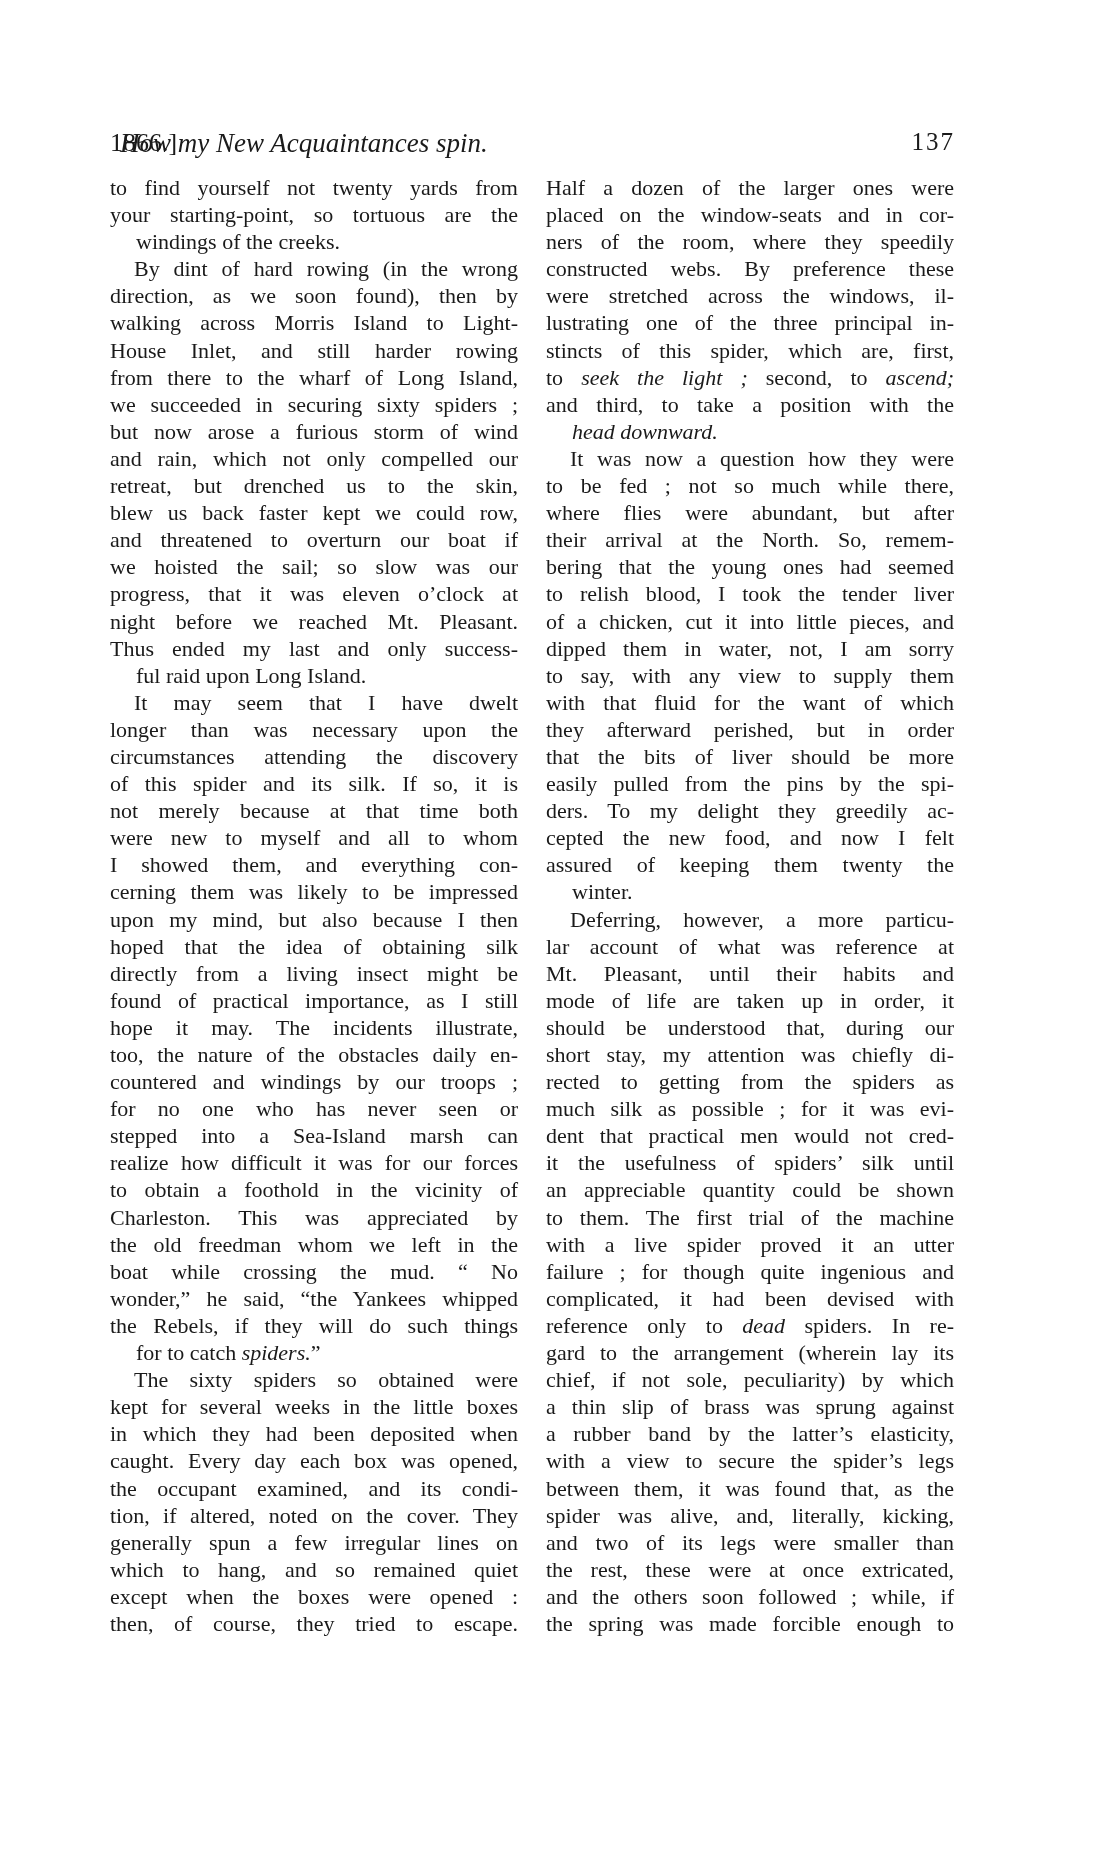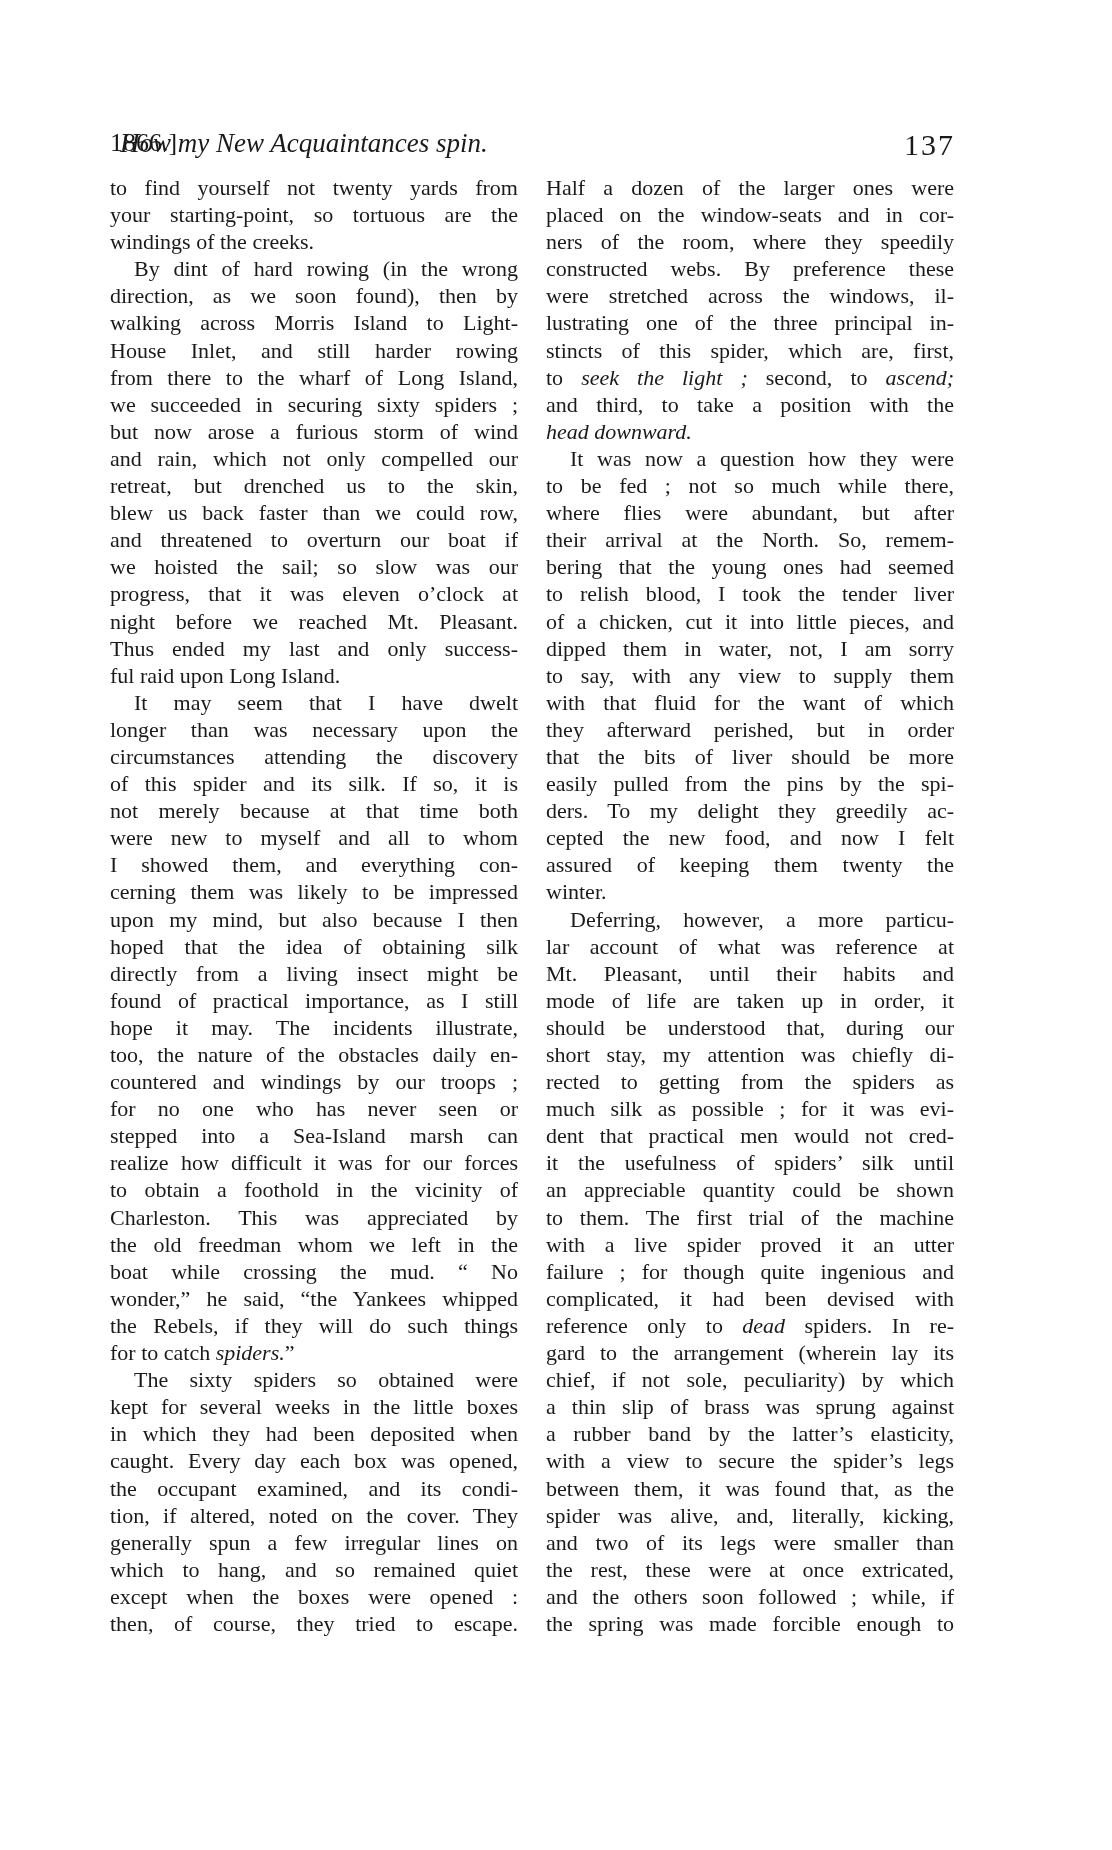--- a/index.html
+++ b/index.html
@@ -2,26 +2,26 @@
 <html><head>
   <meta charset="utf-8">
   <style>
     html, body { margin: 0; padding: 0; background: #ffffff; }
     body { width: 1112px; height: 1850px; position: relative; overflow: hidden;
            font-family: "Liberation Serif", "DejaVu Serif", serif; color: #1a1a1a; }
     .header { position: absolute; top: 128px; left: 110px; width: 845px; height: 40px; text-decoration: underline; }
     .hdr-left { position: absolute; left: 0; top: 0; font-size: 26px; }
     .hdr-title { position: absolute; left: 0; right: 0; top: 0; 
                  font-style: italic; font-size: 27px; padding-left: 10px; }
-    .hdr-right { position: absolute; right: 0; top: 0; font-size: 30px; letter-spacing: 2px; margin-left: 31px; }
+    .hdr-right { position: absolute; right: 0; top: 0; font-size: 25px; letter-spacing: 2px; margin-left: 31px; }
     .col { position: absolute; top: 174px; width: 408px; font-size: 22px; line-height: 27.1px; }
     .col-left { left: 110px; }
     .col-right { left: 546px; }
     .line { display: block; white-space: nowrap; text-align: justify; text-align-last: justify; height: 27.1px; }
-    .line.last { text-align-last: left; }
+    .line.last { text-align-last: left; margin-left: 26px; }
     .line.indent { padding-left: 24px; }
     em { font-style: italic; }
   </style>
 </head>
 <body>
 
 <div class="header">
   <span class="hdr-left">1866.]</span>
   <span class="hdr-title">How my New Acquaintances spin.</span>
   <span class="hdr-right">137</span>
@@ -33,21 +33,21 @@
     <span class="line last"><span>windings of the creeks.</span></span>
     <span class="line indent"><span>By dint of hard rowing (in the wrong</span></span>
     <span class="line"><span>direction, as we soon found), then by</span></span>
     <span class="line"><span>walking across Morris Island to Light-</span></span>
     <span class="line"><span>House Inlet, and still harder rowing</span></span>
     <span class="line"><span>from there to the wharf of Long Island,</span></span>
     <span class="line"><span>we succeeded in securing sixty spiders ;</span></span>
     <span class="line"><span>but now arose a furious storm of wind</span></span>
     <span class="line"><span>and rain, which not only compelled our</span></span>
     <span class="line"><span>retreat, but drenched us to the skin,</span></span>
-    <span class="line"><span>blew us back faster than we could row,</span></span>
+    <span class="line"><span>blew us back faster kept we could row,</span></span>
     <span class="line"><span>and threatened to overturn our boat if</span></span>
     <span class="line"><span>we hoisted the sail; so slow was our</span></span>
     <span class="line"><span>progress, that it was eleven o’clock at</span></span>
     <span class="line"><span>night before we reached Mt. Pleasant.</span></span>
     <span class="line"><span>Thus ended my last and only success-</span></span>
     <span class="line last"><span>ful raid upon Long Island.</span></span>
     <span class="line indent"><span>It may seem that I have dwelt</span></span>
     <span class="line"><span>longer than was necessary upon the</span></span>
     <span class="line"><span>circumstances attending the discovery</span></span>
     <span class="line"><span>of this spider and its silk. If so, it is</span></span>

